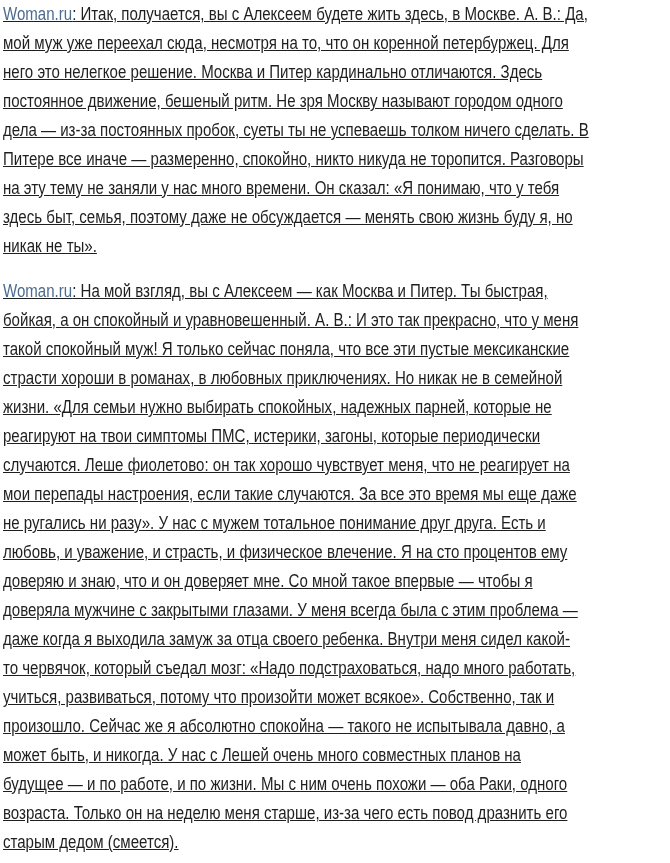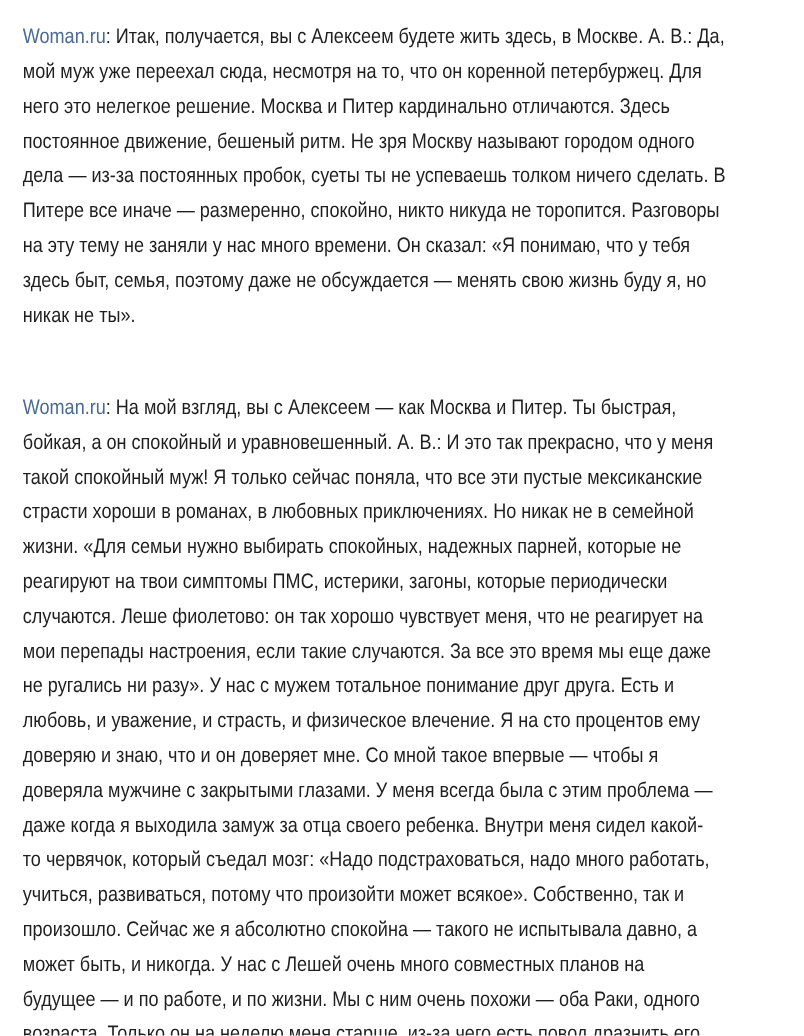--- a/index.html
+++ b/index.html
@@ -2,21 +2,21 @@
 <html><head>
 <meta charset="utf-8">
 <style>
   html, body { margin: 0; padding: 0; background: #ffffff; }
   body { width: 670px; height: 863px; overflow: hidden; position: relative; }
   .article {
     position: absolute; left: 3px; top: 0; width: 664px;
     font-family: "Liberation Sans", sans-serif;
     font-size: 17.5px; color: #1f1f1f;
   }
-  .para { margin: 16px; }
+  .para { margin: 0; text-decoration: underline; }
   .line {
     display: block; height: 29px; line-height: 29px; white-space: nowrap;
     transform-origin: 0 50%; transform: scaleX(0.86);
     width: 772px;
   }
   .src { color: #4b6a8f; }
   .gap { height: 16px; }
   .gap2 { height: 16px; }
 </style>
 </head>

